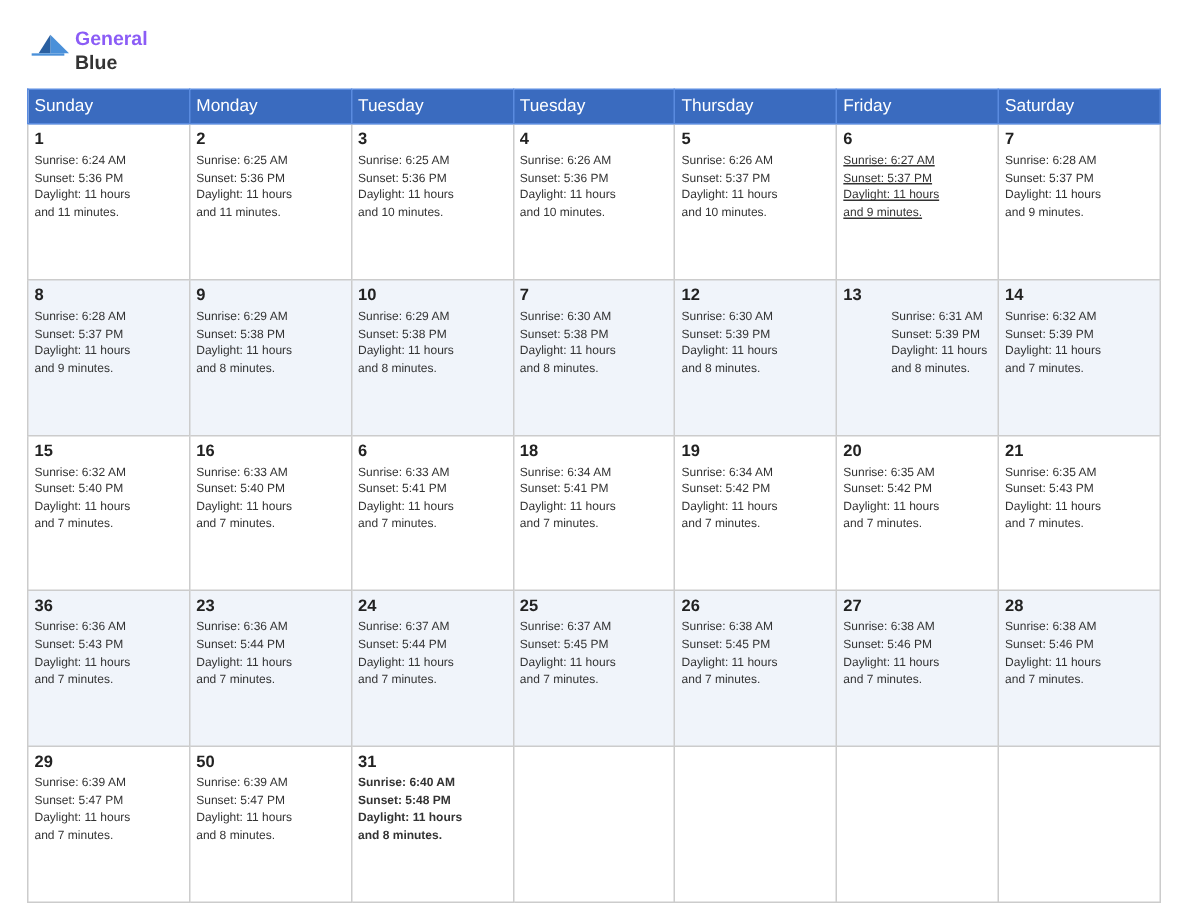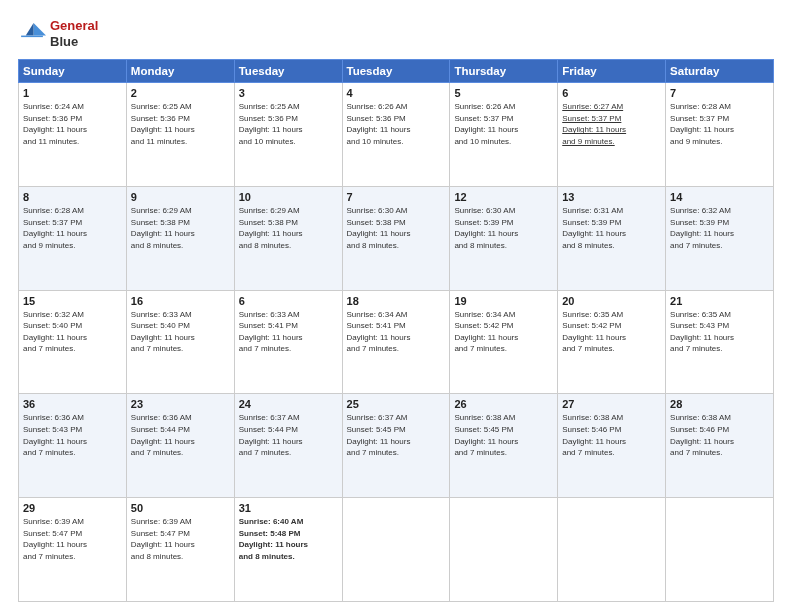--- a/index.html
+++ b/index.html
@@ -28,21 +28,21 @@
       align-items: center;
       gap: 4px;
     }
     .logo-text {
       font-size: 13px;
       font-weight: bold;
       color: #333;
       line-height: 1.2;
     }
     .logo-text span {
-      color: #b91c1c;
+      color: #8b5cf6;
     }
     .logo-icon {
       width: 28px;
       height: 28px;
     }
     .title-block {
       text-align: right;
     }
     .main-title {
       font-size: 28px;
@@ -57,21 +57,21 @@
       flex: 1;
       border: 1px solid #ccc;
       border-collapse: collapse;
       width: 100%;
       table-layout: fixed;
     }
     .calendar thead tr th {
       background-color: #3a6bbf;
       color: #fff;
       font-size: 11.5px;
-      font-weight: bold;
+      font-weight: normal;
       padding: 5px 4px;
       border: 1px solid #5a8bdf;
       text-align: left;
     }
     .calendar tbody tr td {
       border: 1px solid #ccc;
       vertical-align: top;
       padding: 4px 4px;
       font-size: 8.5px;
       color: #333;
@@ -214,21 +214,21 @@
           </td>
           <td>
             <span class="day-num">12</span>
             <div class="day-info" style="white-space: pre-line;">Sunrise: 6:30 AM
 Sunset: 5:39 PM
 Daylight: 11 hours
 and 8 minutes.</div>
           </td>
           <td>
             <span class="day-num">13</span>
-            <div class="day-info" style="white-space: pre-line;">Sunrise: 6:31 AM
+            <div class="day-info" style="white-space: pre-line; margin-left: 32px;">Sunrise: 6:31 AM
 Sunset: 5:39 PM
 Daylight: 11 hours
 and 8 minutes.</div>
           </td>
           <td>
             <span class="day-num">14</span>
             <div class="day-info" style="white-space: pre-line;">Sunrise: 6:32 AM
 Sunset: 5:39 PM
 Daylight: 11 hours
 and 7 minutes.</div>

